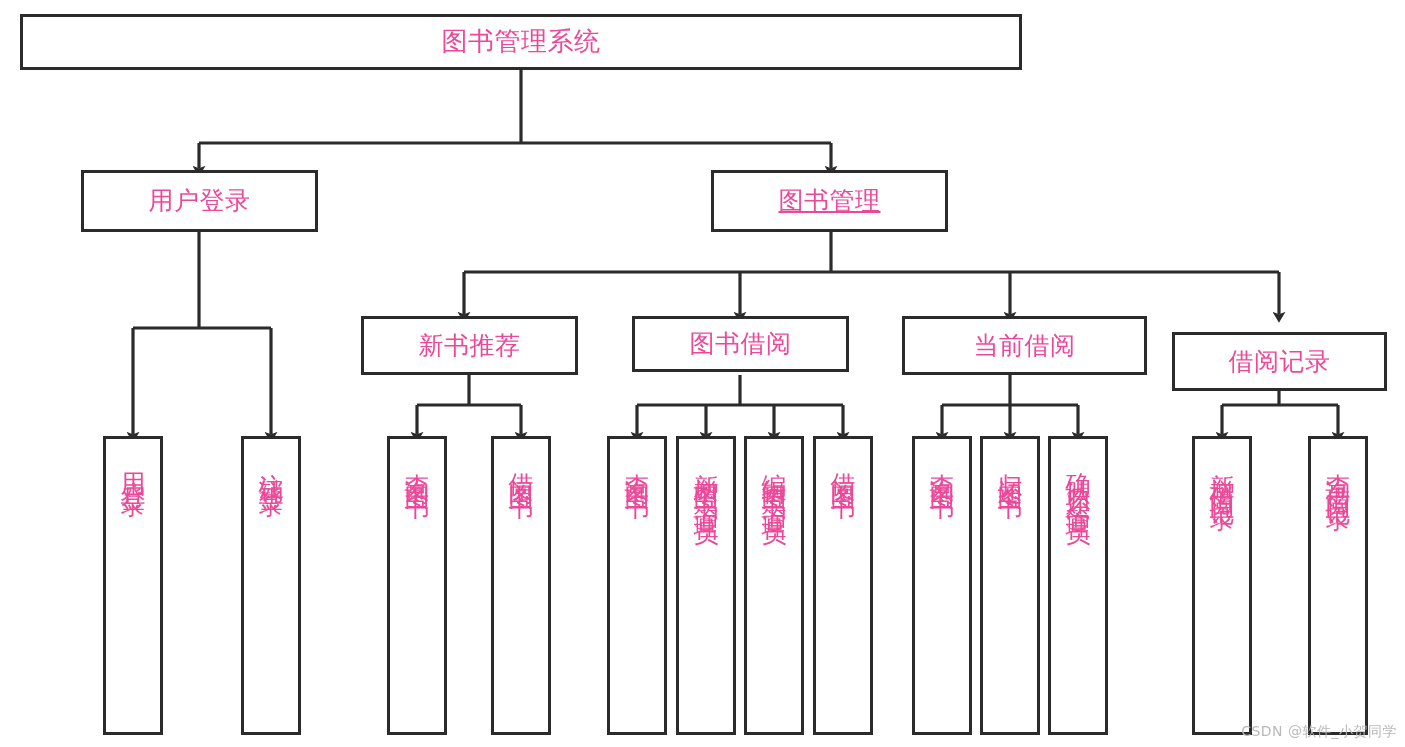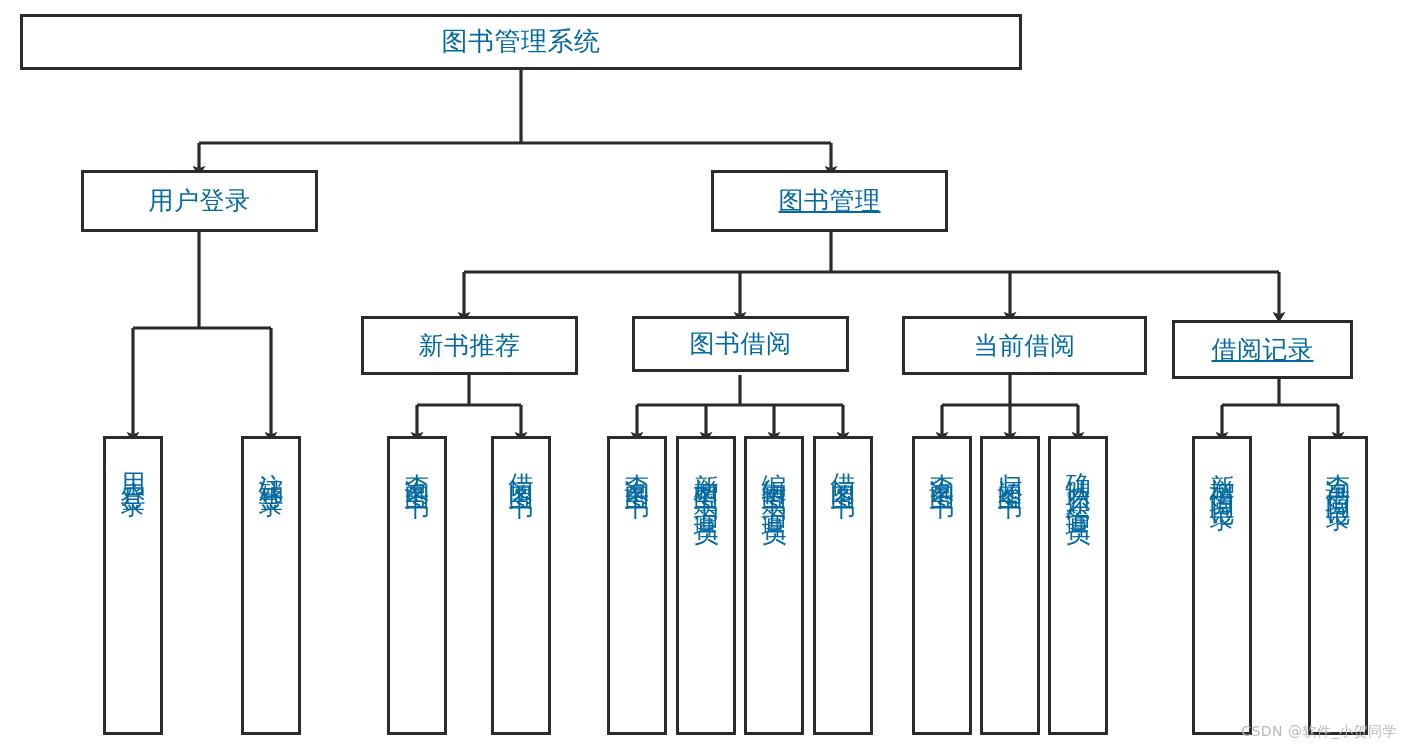--- a/index.html
+++ b/index.html
@@ -29,21 +29,21 @@
     pointer-events: none;
   }
   .node {
     position: absolute;
     box-sizing: border-box;
     background: #ffffff;
     border: 3px solid #2b2b2b;
     display: flex;
     align-items: center;
     justify-content: center;
-    color: #0369a1;
+    color: #ec4899;
   }
   .node .node-label {
     display: block;
     text-align: center;
     line-height: 1.12;
     letter-spacing: 0.5px;
   }
   
   .node.horiz .node-label {
     writing-mode: horizontal-tb;
@@ -149,21 +149,21 @@
   </div>
 
   <div class="node horiz" style="left:632px; top:316px; width:217px; height:56px;">
     <span class="node-label">图书借阅</span>
   </div>
 
   <div class="node horiz" style="left:902px; top:316px; width:245px; height:59px;">
     <span class="node-label">当前借阅</span>
   </div>
 
-  <div class="node horiz" style="left:1172px; top:320px; width:181px; height:59px;text-decoration:underline;">
+  <div class="node horiz" style="left:1172px; top:332px; width:215px; height:59px;">
     <span class="node-label">借阅记录</span>
   </div>
 
   <div class="node vert" style="left:103px; top:436px; width:60px; height:299px;">
     <span class="node-label">用户登录</span>
   </div>
 
   <div class="node vert" style="left:241px; top:436px; width:60px; height:299px;">
     <span class="node-label">注销登录</span>
   </div>

